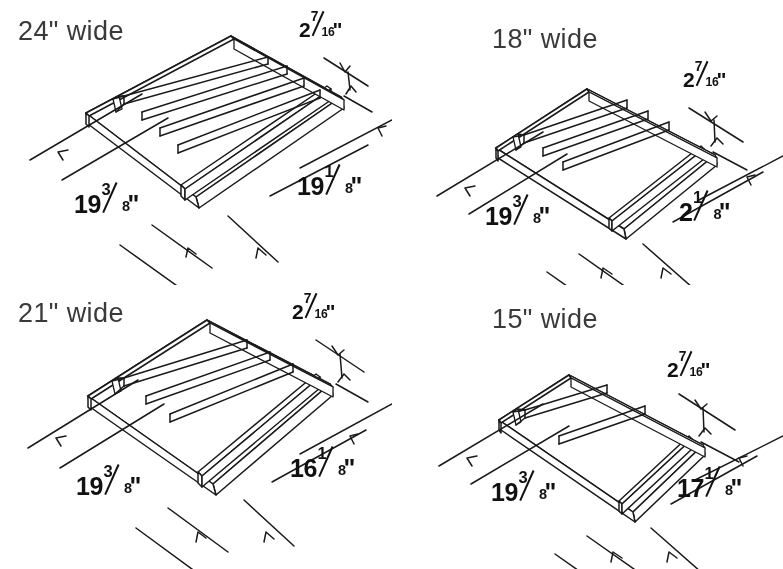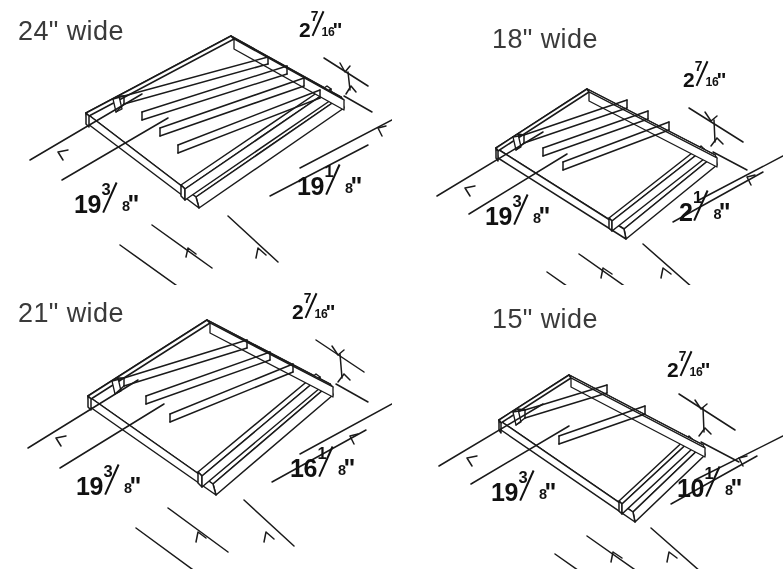--- a/index.html
+++ b/index.html
@@ -399,21 +399,21 @@
       <path class="dim-line" d="M312,124 L313,148"></path>
     </svg>
 
     <div class="heading" style="left:101px; top:20px;">15" wide</div>
 
     <div class="dimtext big" style="left:100px; top:192px;">
       <span>19</span><span class="frac"><span class="num">3</span><span class="bar"></span><span class="den">8</span></span><span class="inchmark">"</span>
     </div>
 
     <div class="dimtext big" style="left:286px; top:188px;">
-      <span>10</span><span class="frac"><span class="num">1</span><span class="bar"></span><span class="den">8</span></span><span class="inchmark">"</span>
+      <span>17</span><span class="frac"><span class="num">1</span><span class="bar"></span><span class="den">8</span></span><span class="inchmark">"</span>
     </div>
 
     <div class="dimtext small" style="left:276px; top:72px;">
       <span>2</span><span class="frac"><span class="num">7</span><span class="bar"></span><span class="den">16</span></span><span class="inchmark">"</span>
     </div>
   </div>
 
 </div>
 
 </body></html>

